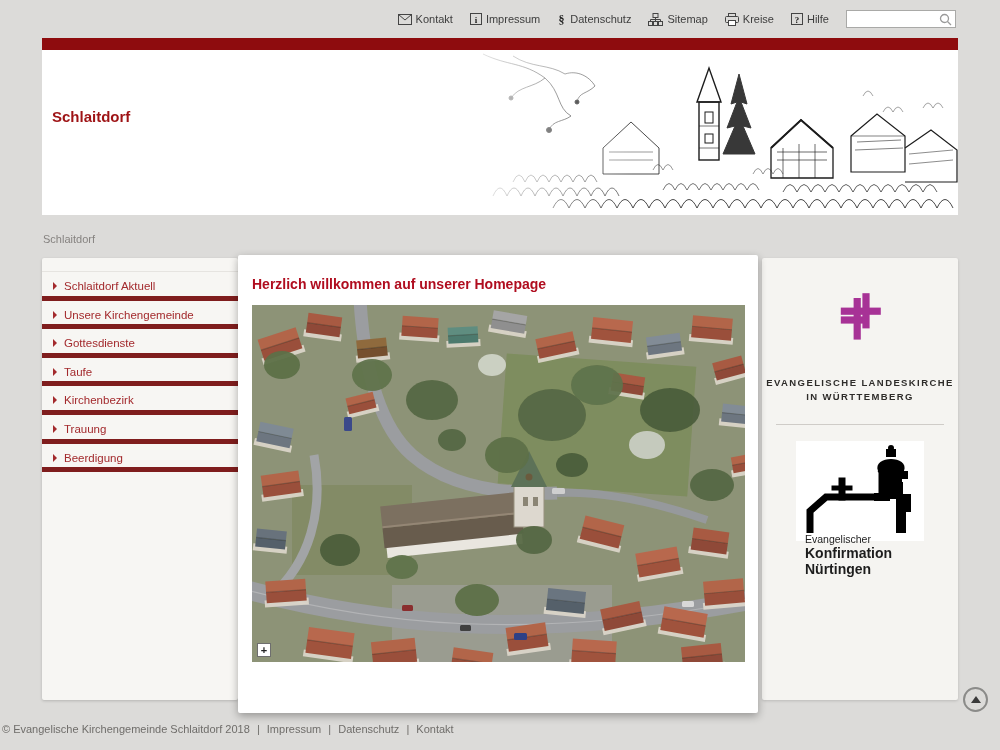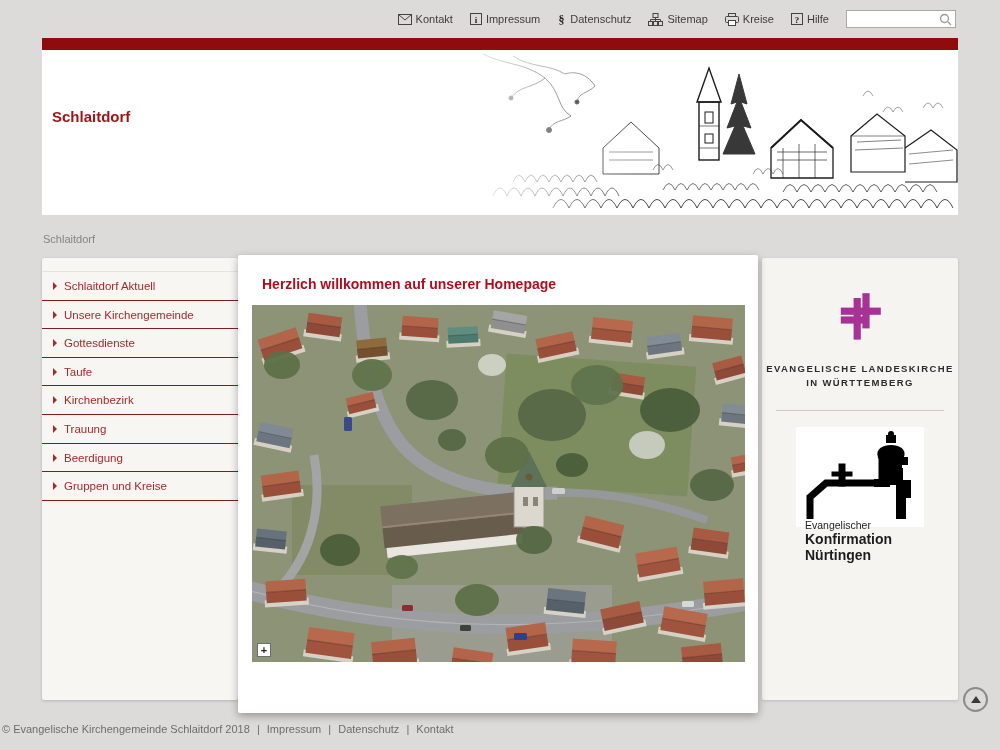--- a/index.html
+++ b/index.html
@@ -51,57 +51,57 @@
   }
   
   .sidebar {
     position:absolute; left:42px; top:258px; width:196px; height:442px;
     background:#f7f6f3; box-shadow:0 1px 3px rgba(0,0,0,.18);
     border-radius:2px; z-index:1;
   }
   .menu { list-style:none; margin-top:13px; border-top:1px solid #e6e4e0; }
   .menu li {
     position:relative; height:28.6px; line-height:28.6px;
-    border-bottom:1px solid #7f1d1d;
+    border-bottom:5px solid #7f1d1d;
     padding-left:22px; font-size:11.5px; color:#a32a2d; cursor:pointer;
   }
   .menu li .tri {
     position:absolute; left:11px; top:10px;
     width:0; height:0; border-left:4px solid #a32a2d;
     border-top:4px solid transparent; border-bottom:4px solid transparent;
   }
   .main-card {
     position:absolute; left:238px; top:255px; width:520px; height:458px;
     background:#ffffff; border-radius:2px;
     box-shadow:0 3px 9px rgba(0,0,0,.32);
     z-index:2;
   }
   .main-heading {
-    margin:21px 0 0 24px;
+    margin:21px 0 0 14px;
     font-size:14px; font-weight:bold; color:#b00d1f;
   }
   .photo-wrap {
     position:absolute; left:14px; top:50px; width:493px; height:357px;
     overflow:hidden; background:#8a9474;
   }
   .photo-wrap svg { display:block; }
   .zoom-in-btn {
     position:absolute; left:5px; bottom:5px; width:14px; height:14px;
     background:#fff; border:1px solid #6e6e6e; color:#222;
     font-size:11px; line-height:12px; text-align:center; cursor:pointer;
     font-weight:bold; z-index:4;
   }
   .right-panel {
     position:absolute; left:762px; top:258px; width:196px; height:442px;
     background:#f5f4f1; box-shadow:0 1px 3px rgba(0,0,0,.15);
     border-radius:2px; z-index:1; text-align:center;
   }
   .logo-lk { margin-top:32px; cursor:pointer; }
   .logo-lk .lk-text {
-    margin-top:12px; font-size:9.5px; font-weight:bold; color:#2e2c2a;
+    margin-top:26px; font-size:9.5px; font-weight:bold; color:#2e2c2a;
     letter-spacing:1.4px; line-height:14px;
   }
   .panel-divider { margin:20px 14px 16px 14px; border-top:1px solid #cfccc8; }
   .logo-kb {
     width:128px; height:100px; margin:0 auto; background:#fff;
     text-align:left; padding:4px 0 0 0; cursor:pointer;
   }
   .kb-text { padding-left:9px; margin-top:-4px; color:#1d1d1d; }
   .kb-line1 { font-size:10.5px; }
   .kb-line2, .kb-line3 { font-size:14px; font-weight:bold; line-height:16px; }
@@ -239,21 +239,20 @@
 
 <div class="sidebar">
   <ul class="menu">
     <li><span class="tri"></span><span>Schlaitdorf Aktuell</span></li>
     <li><span class="tri"></span><span>Unsere Kirchengemeinde</span></li>
     <li><span class="tri"></span><span>Gottesdienste</span></li>
     <li><span class="tri"></span><span>Taufe</span></li>
     <li><span class="tri"></span><span>Kirchenbezirk</span></li>
     <li><span class="tri"></span><span>Trauung</span></li>
     <li><span class="tri"></span><span>Beerdigung</span></li>
-    <li><span class="tri"></span><span>Gruppen und Kreise</span></li>
   </ul>
 </div>
 
 <div class="main-card">
   <h1 class="main-heading">Herzlich willkommen auf unserer Homepage</h1>
   <div class="photo-wrap">
     <svg id="scene" width="493" height="357" viewBox="0 0 493 357">
       <defs>
           <filter id="soft">
             <feGaussianBlur stdDeviation="0.7"></feGaussianBlur>

